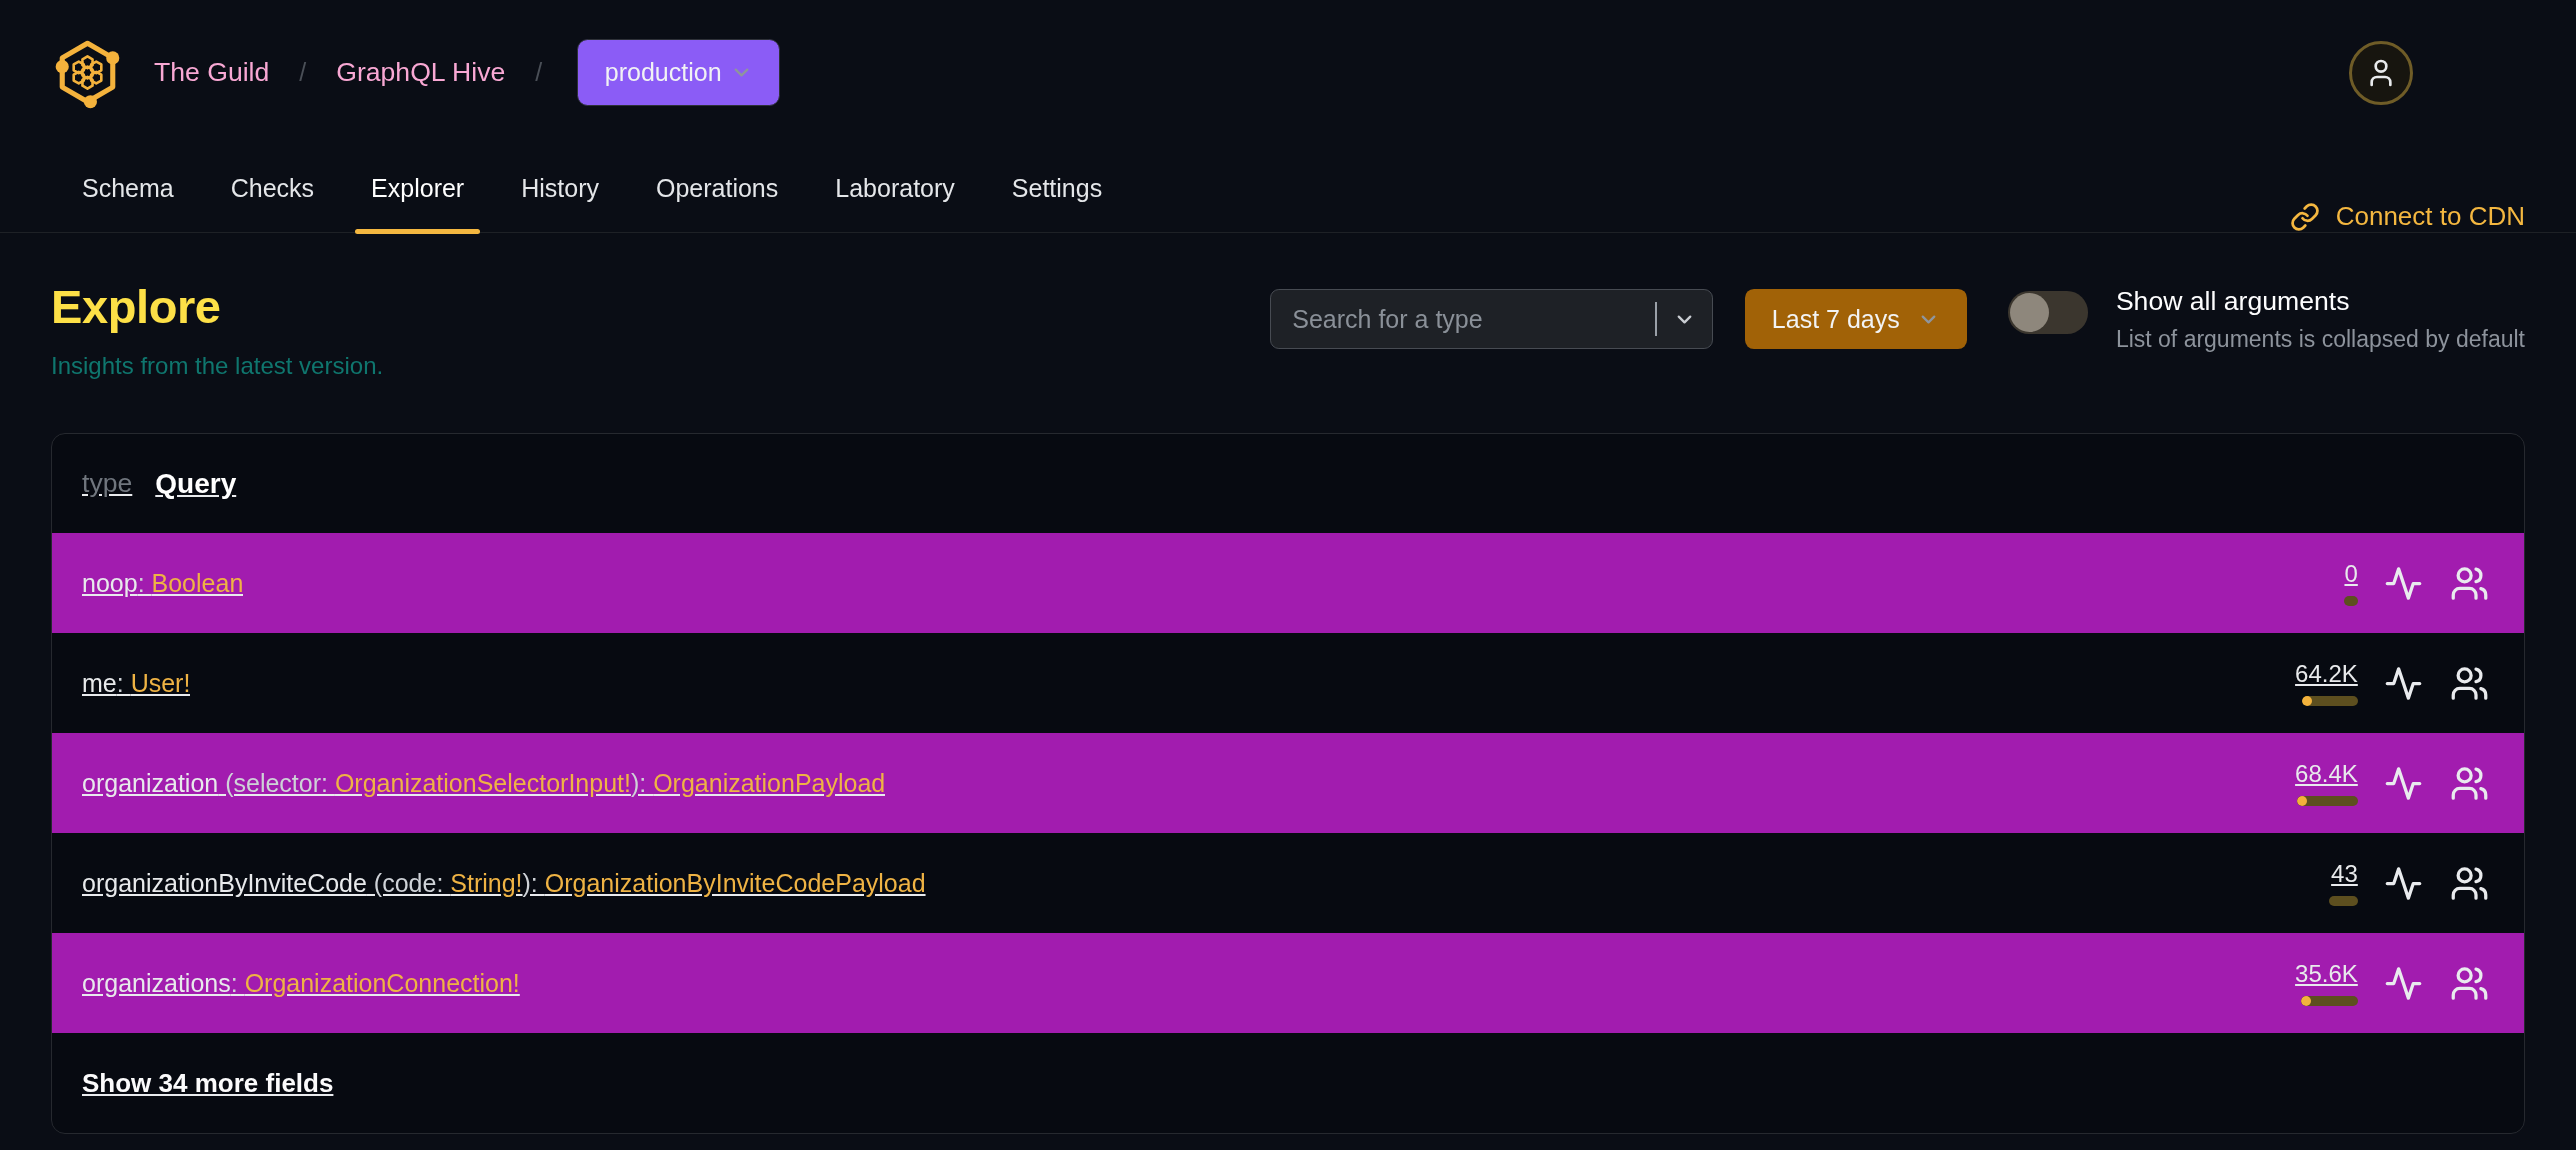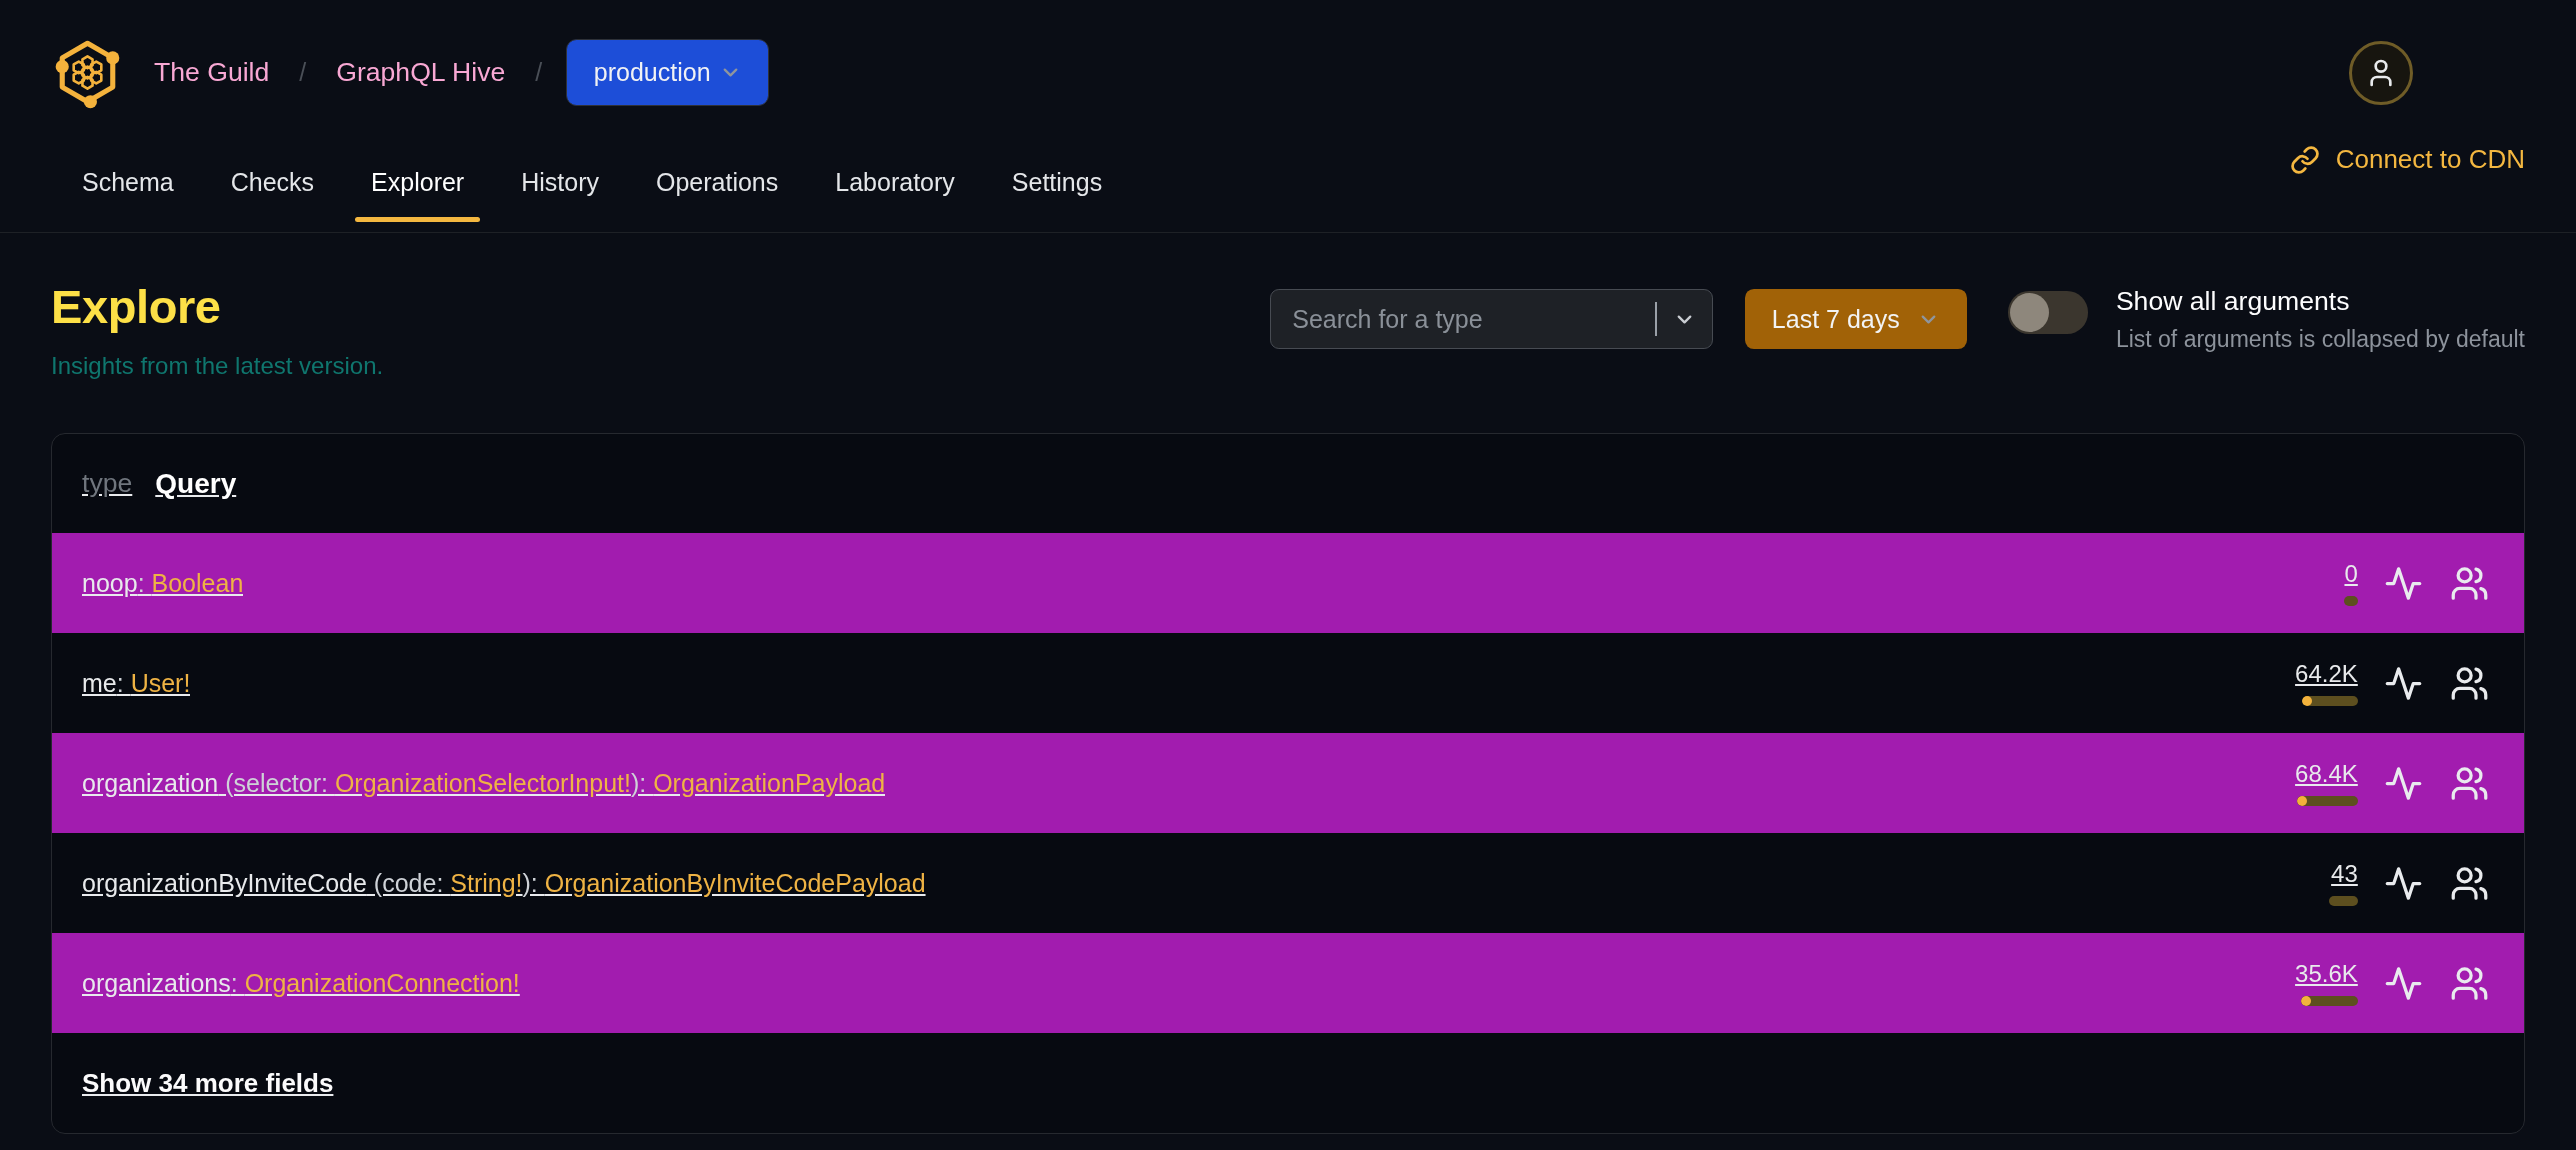--- a/index.html
+++ b/index.html
@@ -20,37 +20,37 @@
   }
 
   
   .brandrow{
     height:144px; display:flex; align-items:center; padding:0 51px; position:relative;
   }
   .logo{ width:73px; height:73px; flex:0 0 auto; cursor:pointer; }
   .crumb{ font-size:26.6px; font-weight:500; color:#f9a8d4; margin-left:30px; cursor:pointer; }
   .crumbsep{ font-size:25px; color:#4a4f57; margin-left:30px; }
   .targetbtn{
-    margin-left:24px; height:67px; padding:0 26.6px;
-    background:#1d4ed8; border:1.8px solid #2e3138; border-radius:10.6px;
+    margin-left:35px; height:67px; padding:0 26.6px;
+    background:#8b5cf6; border:1.8px solid #2e3138; border-radius:10.6px;
     display:flex; align-items:center; gap:8px; cursor:pointer;
     font-size:25px; color:#f1f2f4; font-family:inherit;
   }
   .chev{ width:23px; height:23px; stroke:#8f959d; fill:none; stroke-width:2.4; stroke-linecap:round; stroke-linejoin:round; }
   .avatar{
     position:absolute; right:163px; top:41px;
     width:64px; height:64px; border-radius:50%;
     border:3.5px solid #6f5c27; background:#17150f;
     display:flex; align-items:center; justify-content:center; cursor:pointer;
   }
   .avatar svg{ width:32px; height:32px; stroke:#e8eaec; fill:none; stroke-width:2; stroke-linecap:round; stroke-linejoin:round; }
 
   nav{
-    height:89px; display:flex; align-items:flex-start; justify-content:space-between;
-    padding:0 51px 12px 66px; border-bottom:1.8px solid #1e2126;gap:29px;
+    height:89px; display:flex; align-items:flex-end; justify-content:space-between;
+    padding:0 51px 0 66px; border-bottom:1.8px solid #1e2126;gap:29px;
   }
   .tabs{ display:flex; height:100%; }
   .tab{
     position:relative; display:flex; align-items:center;
     padding:0 16px; margin-right:25px; font-size:25px; color:#e4e6e9; cursor:pointer;
   }
   .tab.active{ color:#ffffff; }
   .tab.active::after{
     content:""; position:absolute; left:0; right:0; bottom:-1.8px; height:5.3px;
     background:var(--accent); border-radius:2.7px;

